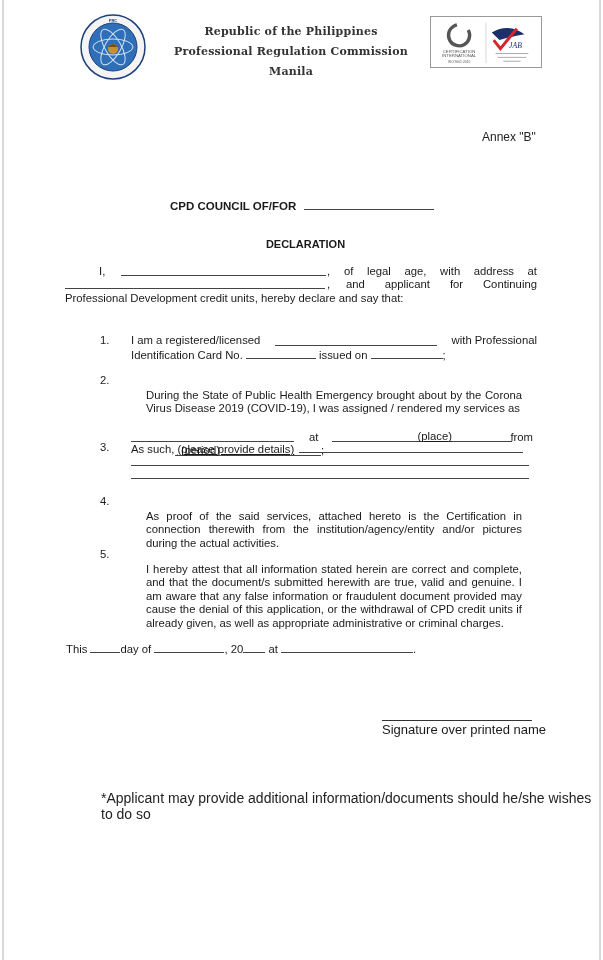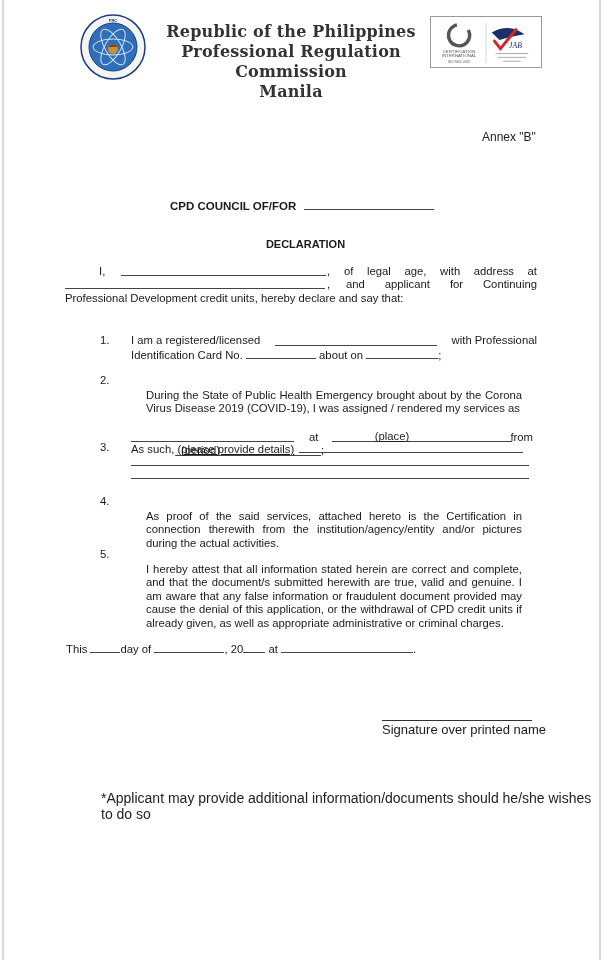--- a/index.html
+++ b/index.html
@@ -4,21 +4,21 @@
 <style>
   html, body { margin:0; padding:0; background:#ffffff; }
   body { width:603px; height:960px; position:relative; overflow:hidden;
          font-family:"Liberation Sans", sans-serif; color:#1a1a1a; }
   .page-edge-left { position:absolute; left:2px; top:0; width:2px; height:960px; background:#d8d8d8; }
   .page-edge-right { position:absolute; right:2px; top:0; width:2px; height:960px; background:#d8d8d8; }
 
   
   .seal { position:absolute; left:80px; top:14px; width:66px; height:66px; }
   .header-text { position:absolute; left:160px; top:22px; width:262px; text-align:center;
-                 font-family:"DejaVu Serif", serif; font-weight:bold; color:#333; font-size:16px;
+                 font-family:"DejaVu Serif", serif; font-weight:bold; color:#333; font-size:11px;
                  line-height:20px; letter-spacing:0.2px; }
   .cert-logo { position:absolute; left:430px; top:16px; width:112px; height:52px;
                border:1.5px solid #999; background:#fff; box-sizing:border-box; }
 
   .annex { position:absolute; left:482px; top:130px; font-size:12px; color:#222; }
 
   .council { position:absolute; left:170px; top:199px; font-size:11.5px; font-weight:bold; color:#1a1a1a; }
   .council .blank { display:inline-block; width:130px; border-bottom:1px solid #444; height:10px; margin-left:4px; vertical-align:baseline; }
   .decl-title { position:absolute; left:4px; width:603px; top:238px; text-align:center; font-size:11px; font-weight:bold; }
 
@@ -117,34 +117,34 @@
   <span class="num">1.</span>
   <div class="body">
     <div class="row" style="display:flex;justify-content:space-between;">
       <span>I am a registered/licensed</span>
       <span class="u" style="width:162px;"></span>
       <span>with Professional</span>
     </div>
     <div class="row">
       <span>Identification Card No.</span>
       <span class="u" style="width:70px;"></span>
-      <span>about on</span>
+      <span>issued on</span>
       <span class="u" style="width:72px;"></span><span>;</span>
     </div>
   </div>
 </div>
 
 <div class="item text" style="top:374px;">
   <span class="num">2.</span>
   <div class="body">
     <p>During the State of Public Health Emergency brought about by the Corona Virus Disease 2019 (COVID-19), I was assigned / rendered my services as</p>
     <div class="row">
       <span class="u" style="position:absolute;left:0;top:-1px;width:163px;"></span>
       <span style="position:absolute;left:178px;">at</span>
-      <span class="u" style="position:absolute;left:201px;top:-1px;width:180px;text-align:center;text-decoration:underline;"><span style="padding-right:60px;">(place)</span></span>
+      <span class="u" style="position:absolute;left:201px;top:-1px;width:180px;text-align:right;text-decoration:underline;"><span style="padding-right:60px;">(place)</span></span>
       <span style="position:absolute;right:4px;text-align:right;">from</span>
     </div>
     <div class="row">
       <span class="u" style="width:146px;margin-left:44px;"><span style="padding-left:6px;">(period)</span></span><span>;</span>
     </div>
   </div>
 </div>
 
 <div class="item text" style="top:441px;">
   <span class="num">3.</span>

